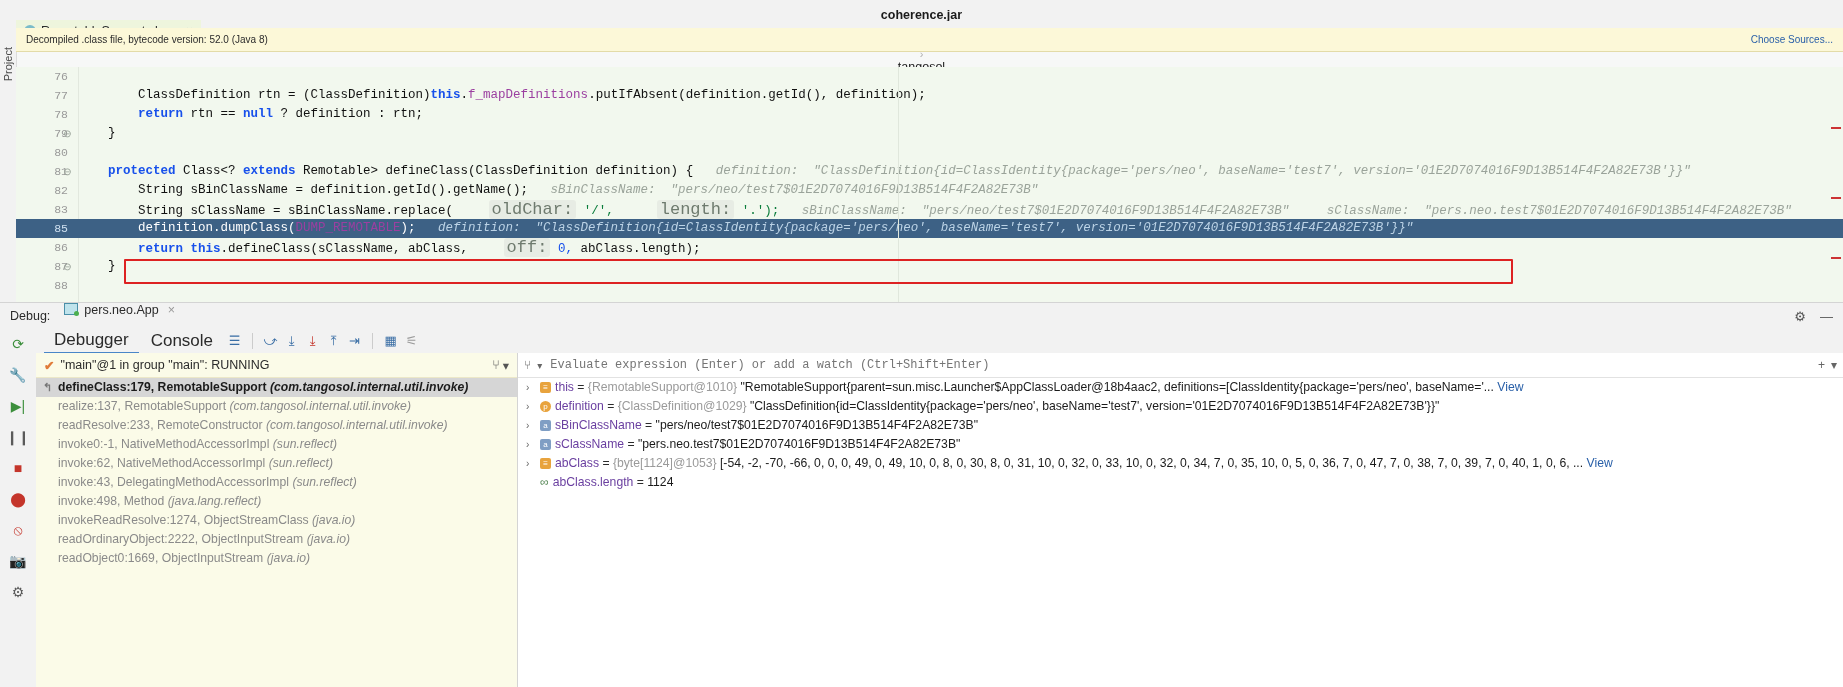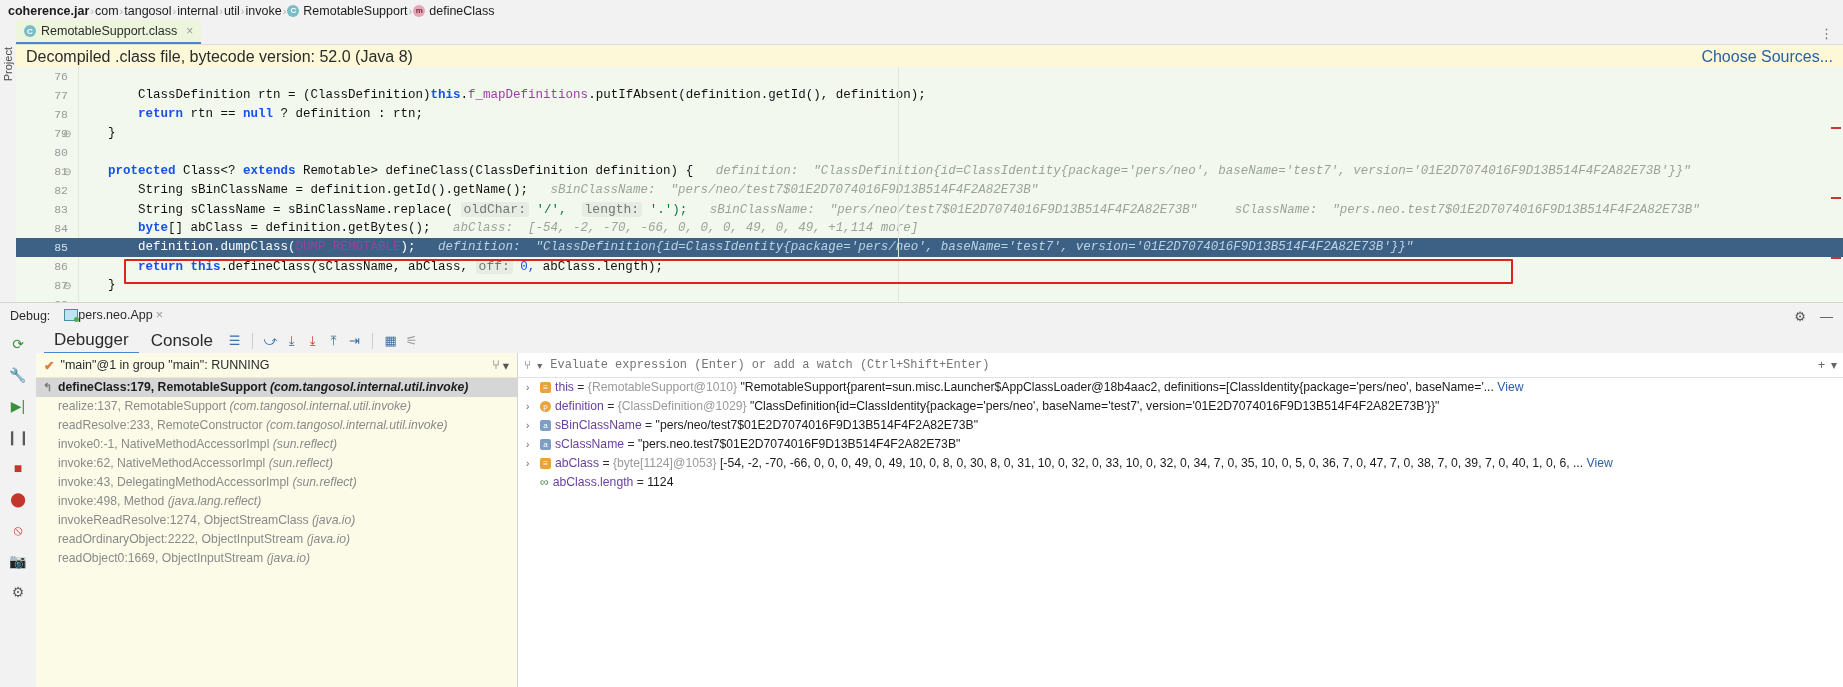--- a/index.html
+++ b/index.html
@@ -9,21 +9,21 @@
     font-family:"Liberation Sans",sans-serif;
     font-size:12px;color:#2b2b2b;
     -webkit-font-smoothing:antialiased;
   }
   .app{position:relative;width:1843px;height:687px;}
 
   
   .breadcrumb{
     height:21px;display:flex;align-items:center;
     background:#f2f2f2;border-bottom:1px solid #dcdcdc;
-    padding:0 8px;gap:0;font-size:12.5px;
+    padding:8px 8px;gap:0;font-size:12.5px;flex-direction:column;
   }
   .crumb{display:flex;align-items:center;gap:4px;white-space:nowrap;color:#1b1b1b;}
   .crumb.bold{font-weight:bold;}
   .sep{color:#b0b0b0;font-size:11px;padding:0 1px;}
   .ic{width:12px;height:12px;border-radius:50%;display:inline-flex;
       align-items:center;justify-content:center;font-size:8px;color:#fff;font-weight:bold;}
   .ic.cls{background:#7bbcc9;}
   .ic.mth{background:#e8a7b8;color:#7a2c3e;}
 
   
@@ -43,23 +43,23 @@
   }
   .etab{
     display:flex;align-items:center;gap:5px;height:22px;padding:0 8px 0 8px;
     background:#eef5dd;border-bottom:2px solid #4a86c8;font-size:12.5px;
   }
   .etab .x{color:#999;font-size:12px;margin-left:4px;}
   .tabbar .right-ico{margin-left:auto;padding:0 8px 3px 0;color:#666;font-size:13px;letter-spacing:2px;}
 
   
   .notify{
-    position:absolute;left:16px;top:45px;right:0;height:23px;
+    position:absolute;left:16px;top:28px;right:0;height:23px;
     background:#fcf8d8;border-bottom:1px solid #e3dba8;
-    display:flex;align-items:center;padding:0 10px;font-size:16px;color:#2b2b2b;
+    display:flex;align-items:center;padding:0 10px;font-size:10px;color:#2b2b2b;
   }
   .notify .link{margin-left:auto;color:#2a60a8;cursor:pointer;}
 
   
   .editor{
     position:absolute;left:16px;top:67px;right:0;height:235px;
     background:#f2f8ee;overflow:hidden;
   }
   .gutter{
     position:absolute;left:0;top:0;width:62px;height:100%;
@@ -79,38 +79,38 @@
     white-space:pre;
   }
   .row.cur .code{color:#ffffff;}
   .kw{color:#1750eb;font-weight:bold;}
   .fld{color:#9b3fa0;margin-top:7px;}
   .num{color:#1750eb;}
   .hint{color:#9aa39a;font-style:italic;}
   .row.cur .hint{color:#bcd3e6;}
   .pill{
     background:#e7ece4;color:#6e7a6e;font-style:normal;
-    border-radius:3px;padding:0 3px;font-size:13px;
+    border-radius:3px;padding:0 3px;font-size:17px;margin-left:28px;
   }
   .str{color:#0a7d3b;}
   .vline{position:absolute;left:882px;top:0;width:1px;height:100%;background:#e0e7dc;}
   .redbox{
     position:absolute;left:108px;top:192px;width:1385px;height:21px;
     border:2px solid #dd2222;border-radius:1px;pointer-events:none;
   }
   .scrollmark{position:absolute;right:2px;width:10px;height:2px;background:#cc3333;}
 
   
   .debughdr{
     position:absolute;left:0;top:302px;right:0;height:26px;
     background:#f2f2f2;border-top:1px solid #d4d4d4;border-bottom:1px solid #d4d4d4;
     display:flex;align-items:center;padding:0 10px;font-size:12.5px;gap:8px;
   }
   .dbgtab{
-    display:flex;align-items:center;height:25px;padding:0 6px;
+    display:flex;align-items:flex-start;gap:6px;height:25px;padding:0 6px;
     border-bottom:2px solid #6d28d9;
   }
   .dbgtab .x{color:#999;margin-left:3px;}
   .winico{width:12px;height:10px;border:1.5px solid #4a8fa8;background:#bfe3ec;position:relative;}
   .winico::after{content:"";position:absolute;right:-2px;bottom:-2px;width:5px;height:5px;border-radius:50%;background:#4caf50;}
   .hdr-right{margin-left:auto;display:flex;gap:14px;align-items:center;color:#555;font-size:13px;}
 
   
   .dbgbody{position:absolute;left:0;top:328px;right:0;bottom:0;background:#f7f8f7;}
   .toolrail{
@@ -261,24 +261,20 @@
           <span class="fold">⊖</span>
           <span class="code">    <span class="kw">protected</span> Class&lt;? <span class="kw">extends</span> Remotable&gt; defineClass(ClassDefinition definition) {   <span class="hint">definition:  "ClassDefinition{id=ClassIdentity{package='pers/neo', baseName='test7', version='01E2D7074016F9D13B514F4F2A82E73B'}}"</span></span>
         </div>
         <div class="row">
           <span class="ln">82</span>
           <span class="code">        String sBinClassName = definition.getId().getName();   <span class="hint">sBinClassName:  "pers/neo/test7$01E2D7074016F9D13B514F4F2A82E73B"</span></span>
         </div>
         <div class="row">
           <span class="ln">83</span>
           <span class="code">        String sClassName = sBinClassName.replace( <span class="pill">oldChar:</span> <span class="str">'/',</span>  <span class="pill">length:</span> <span class="str">'.');</span>   <span class="hint">sBinClassName:  "pers/neo/test7$01E2D7074016F9D13B514F4F2A82E73B"     sClassName:  "pers.neo.test7$01E2D7074016F9D13B514F4F2A82E73B"</span></span>
-        </div>
-        <div class="row">
-          <span class="ln">84</span>
-          <span class="code">        <span class="kw">byte</span>[] abClass = definition.getBytes();   <span class="hint">abClass:  [-54, -2, -70, -66, 0, 0, 0, 49, 0, 49, +1,114 more]</span></span>
         </div>
         <div class="row cur">
           <span class="ln">85</span>
           <span class="code">        definition.dumpClass(<span class="fld">DUMP_REMOTABLE</span>);   <span class="hint">definition:  "ClassDefinition{id=ClassIdentity{package='pers/neo', baseName='test7', version='01E2D7074016F9D13B514F4F2A82E73B'}}"</span></span>
         </div>
         <div class="row">
           <span class="ln">86</span>
           <span class="code">        <span class="kw">return</span> <span class="kw">this</span>.defineClass(sClassName, abClass, <span class="pill">off:</span> <span class="num">0,</span> abClass.length);</span>
         </div>
         <div class="row">

